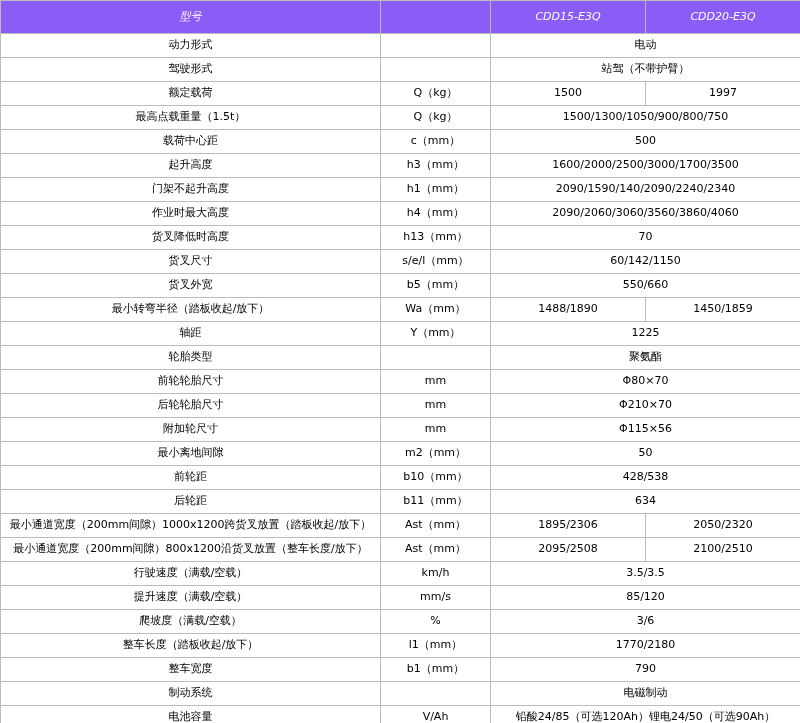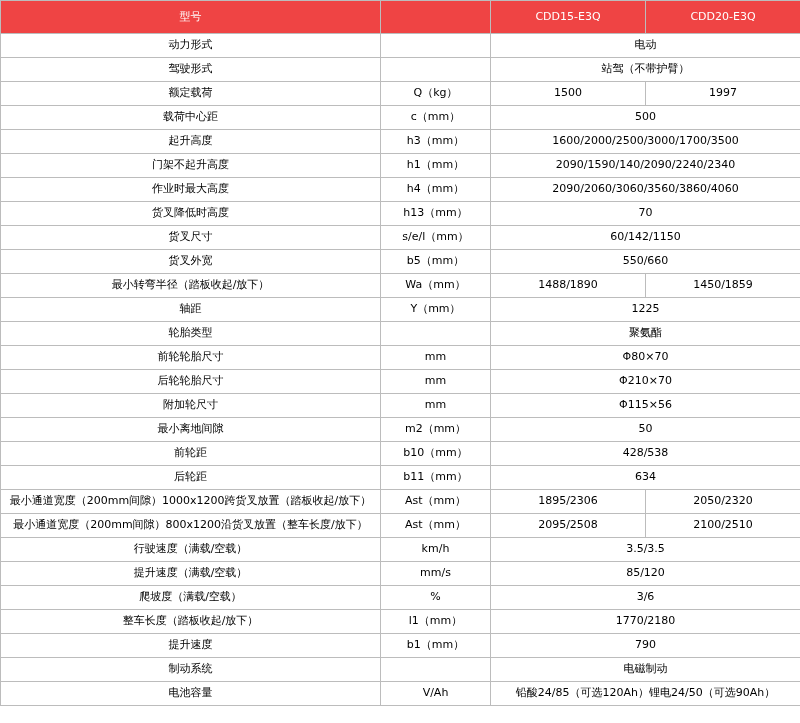--- a/index.html
+++ b/index.html
@@ -30,25 +30,26 @@
   table.spec tr {
     height: 24px;
   }
   
   col.c-label { width: 380px; }
   col.c-unit  { width: 110px; }
   col.c-v1    { width: 155px; }
   col.c-v2    { width: 155px; }
 
   thead th {
-    background: #ef4444;
+    background: #8b5cf6;
     color: #ffffff;
     font-weight: bold;
     font-size: 12px;
     height: 26px;
+    font-style: italic;
   }
   td.label {
     padding-left: 3px;
     padding-right: 3px;
     margin-left: 16px;
   }
   td.unit {
     font-size: 11px;
   }
   td.val {
@@ -88,20 +89,25 @@
         <td class="unit"></td>
         <td class="val" colspan="2">站驾（不带护臂）</td>
       </tr>
       <tr>
         <td class="label">额定载荷</td>
         <td class="unit">Q（kg）</td>
         <td class="val">1500</td>
         <td class="val">1997</td>
       </tr>
       <tr>
+        <td class="label">最高点载重量（1.5t）</td>
+        <td class="unit">Q（kg）</td>
+        <td class="val" colspan="2">1500/1300/1050/900/800/750</td>
+      </tr>
+      <tr>
         <td class="label">载荷中心距</td>
         <td class="unit">c（mm）</td>
         <td class="val" colspan="2">500</td>
       </tr>
       <tr>
         <td class="label">起升高度</td>
         <td class="unit">h3（mm）</td>
         <td class="val" colspan="2">1600/2000/2500/3000/1700/3500</td>
       </tr>
       <tr>
@@ -201,21 +207,21 @@
         <td class="label">爬坡度（满载/空载）</td>
         <td class="unit">%</td>
         <td class="val" colspan="2">3/6</td>
       </tr>
       <tr>
         <td class="label">整车长度（踏板收起/放下）</td>
         <td class="unit">l1（mm）</td>
         <td class="val" colspan="2">1770/2180</td>
       </tr>
       <tr>
-        <td class="label">提升速度</td>
+        <td class="label">整车宽度</td>
         <td class="unit">b1（mm）</td>
         <td class="val" colspan="2">790</td>
       </tr>
       <tr>
         <td class="label">制动系统</td>
         <td class="unit"></td>
         <td class="val" colspan="2">电磁制动</td>
       </tr>
       <tr>
         <td class="label">电池容量</td>

